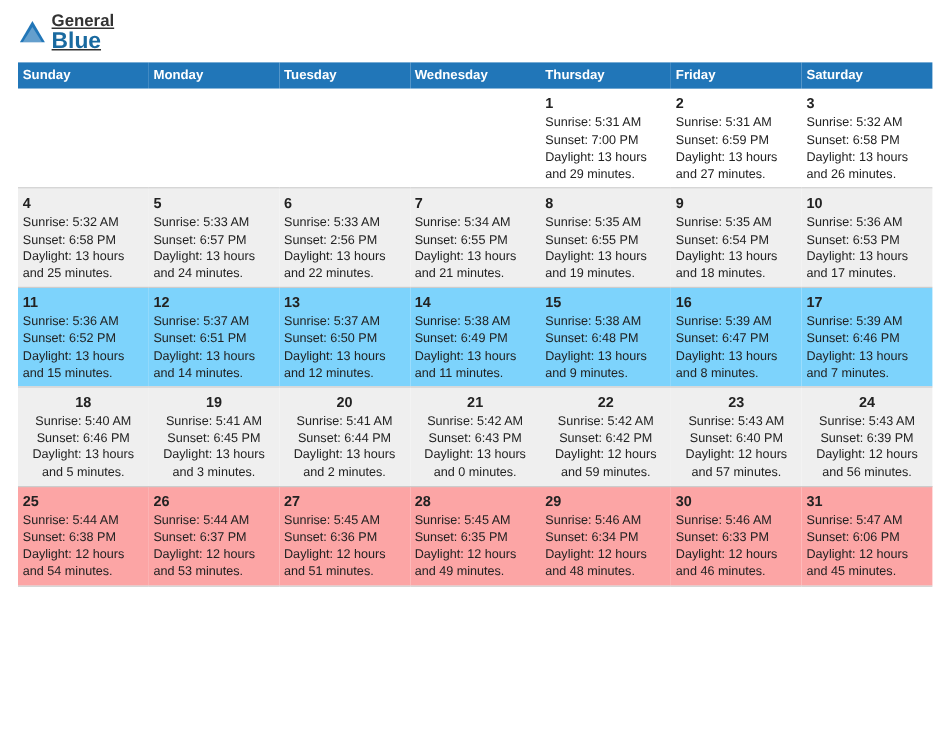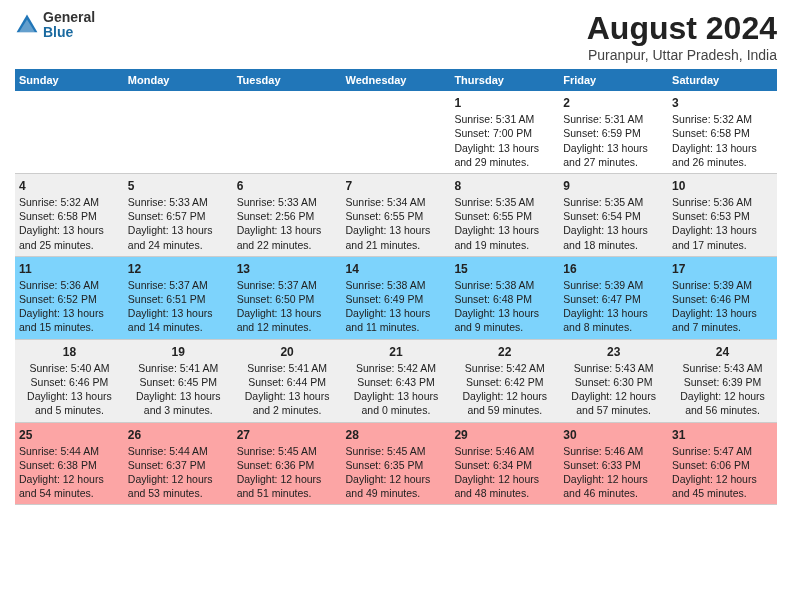--- a/index.html
+++ b/index.html
@@ -17,33 +17,34 @@
     .header-area {
       display: flex;
       justify-content: space-between;
       align-items: flex-start;
       margin-bottom: 6px;
     }
     .logo {
       display: flex;
       align-items: center;
       gap: 4px;
+      text-decoration: underline;
     }
     .logo-text {
       display: flex;
       flex-direction: column;
       line-height: 1.1;
     }
     .logo-general {
       font-size: 14px;
       font-weight: bold;
       color: #333;
     }
     .logo-blue {
-      font-size: 14px;
+      font-size: 19px;
       font-weight: bold;
       color: #1a6aa0;
     }
     .logo-icon {
       width: 24px;
       height: 24px;
     }
     .title-area {
       text-align: right;
     }
@@ -100,24 +101,20 @@
     <div class="logo">
       <svg class="logo-icon" viewBox="0 0 30 30">
         <polygon points="15,2 28,24 2,24" fill="#2176b8"></polygon>
         <polygon points="15,8 25,24 5,24" fill="#fff" opacity="0.3"></polygon>
       </svg>
       <div class="logo-text">
         <span class="logo-general">General</span>
         <span class="logo-blue">Blue</span>
       </div>
     </div>
-    <div class="title-area">
-      <div class="main-title">August 2024</div>
-      <div class="subtitle">Puranpur, Uttar Pradesh, India</div>
-    </div>
   </div>
 
   <table>
     <thead>
       <tr>
       <th>Sunday</th>
           <th>Monday</th>
           <th>Tuesday</th>
           <th>Wednesday</th>
           <th>Thursday</th>
@@ -152,21 +149,21 @@
           <td><span class="day-num">15</span><span>Sunrise: 5:38 AM</span><br><span>Sunset: 6:48 PM</span><br><span>Daylight: 13 hours and 9 minutes.</span></td>
           <td><span class="day-num">16</span><span>Sunrise: 5:39 AM</span><br><span>Sunset: 6:47 PM</span><br><span>Daylight: 13 hours and 8 minutes.</span></td>
           <td><span class="day-num">17</span><span>Sunrise: 5:39 AM</span><br><span>Sunset: 6:46 PM</span><br><span>Daylight: 13 hours and 7 minutes.</span></td>
         </tr>
         <tr style="background-color: rgb(239, 239, 239); text-align: center;">
           <td><span class="day-num">18</span><span>Sunrise: 5:40 AM</span><br><span>Sunset: 6:46 PM</span><br><span>Daylight: 13 hours and 5 minutes.</span></td>
           <td><span class="day-num">19</span><span>Sunrise: 5:41 AM</span><br><span>Sunset: 6:45 PM</span><br><span>Daylight: 13 hours and 3 minutes.</span></td>
           <td><span class="day-num">20</span><span>Sunrise: 5:41 AM</span><br><span>Sunset: 6:44 PM</span><br><span>Daylight: 13 hours and 2 minutes.</span></td>
           <td><span class="day-num">21</span><span>Sunrise: 5:42 AM</span><br><span>Sunset: 6:43 PM</span><br><span>Daylight: 13 hours and 0 minutes.</span></td>
           <td><span class="day-num">22</span><span>Sunrise: 5:42 AM</span><br><span>Sunset: 6:42 PM</span><br><span>Daylight: 12 hours and 59 minutes.</span></td>
-          <td><span class="day-num">23</span><span>Sunrise: 5:43 AM</span><br><span>Sunset: 6:30 PM</span><br><span>Daylight: 12 hours and 57 minutes.</span></td>
+          <td><span class="day-num">23</span><span>Sunrise: 5:43 AM</span><br><span>Sunset: 6:40 PM</span><br><span>Daylight: 12 hours and 57 minutes.</span></td>
           <td><span class="day-num">24</span><span>Sunrise: 5:43 AM</span><br><span>Sunset: 6:39 PM</span><br><span>Daylight: 12 hours and 56 minutes.</span></td>
         </tr>
         <tr style="background-color: #fca5a5;">
           <td><span class="day-num">25</span><span>Sunrise: 5:44 AM</span><br><span>Sunset: 6:38 PM</span><br><span>Daylight: 12 hours and 54 minutes.</span></td>
           <td><span class="day-num">26</span><span>Sunrise: 5:44 AM</span><br><span>Sunset: 6:37 PM</span><br><span>Daylight: 12 hours and 53 minutes.</span></td>
           <td><span class="day-num">27</span><span>Sunrise: 5:45 AM</span><br><span>Sunset: 6:36 PM</span><br><span>Daylight: 12 hours and 51 minutes.</span></td>
           <td><span class="day-num">28</span><span>Sunrise: 5:45 AM</span><br><span>Sunset: 6:35 PM</span><br><span>Daylight: 12 hours and 49 minutes.</span></td>
           <td><span class="day-num">29</span><span>Sunrise: 5:46 AM</span><br><span>Sunset: 6:34 PM</span><br><span>Daylight: 12 hours and 48 minutes.</span></td>
           <td><span class="day-num">30</span><span>Sunrise: 5:46 AM</span><br><span>Sunset: 6:33 PM</span><br><span>Daylight: 12 hours and 46 minutes.</span></td>
           <td><span class="day-num">31</span><span>Sunrise: 5:47 AM</span><br><span>Sunset: 6:06 PM</span><br><span>Daylight: 12 hours and 45 minutes.</span></td>

